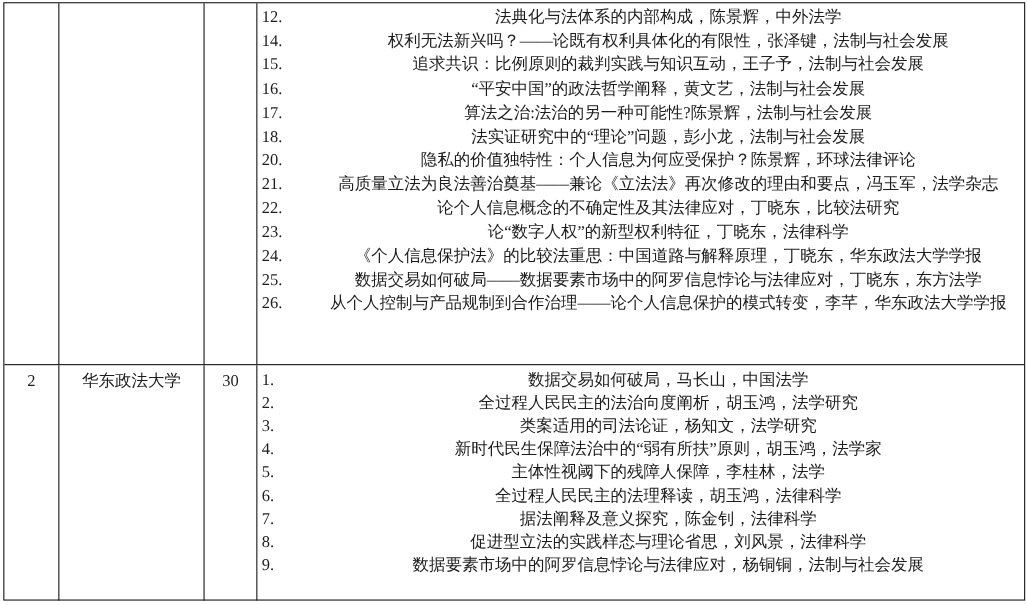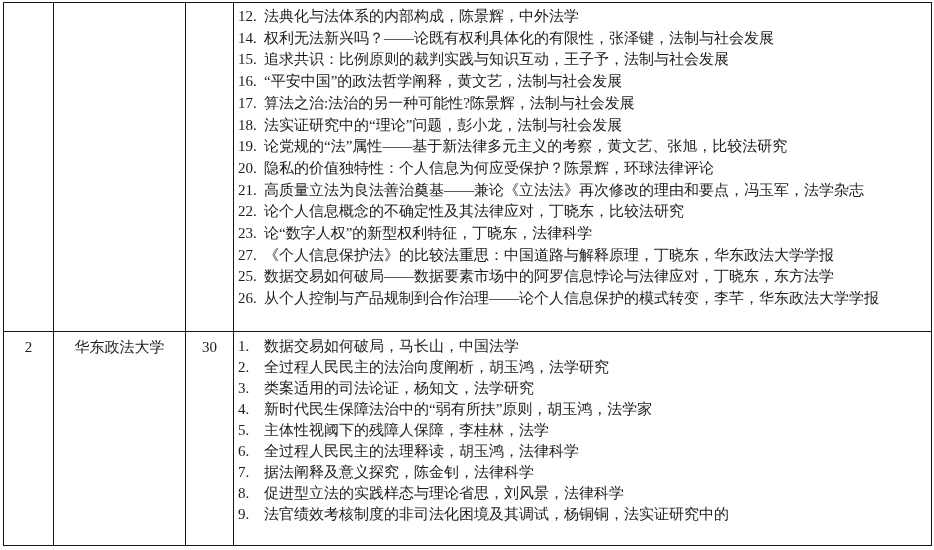--- a/index.html
+++ b/index.html
@@ -36,24 +36,24 @@
   .c-rank  { width: 50px; }
   .c-univ  { width: 132px; }
   .c-count { width: 48px; }
   .c-items {
     flex: 1;
     border-right: none;
     text-align: left;
     padding: 3px 0 0 4px;
   }
   .trow-2 .c-items { padding-top: 4px; }
-  .item { display: flex; font-size: 15px; line-height: 21.7px; white-space: nowrap; }
+  .item { display: flex; font-size: 15px; line-height: 21.7px; white-space: nowrap; gap: 20px; }
   .trow-2 .item { line-height: 21px; }
   .item .no { flex: 0 0 26px; width: 26px; }
-  .item .tx { flex: 1; overflow: hidden; }
+  .item .tx { flex: 1; overflow: hidden; text-align: center; }
 </style>
 </head>
 <body>
 
 <div class="page">
   <div class="tbl">
 
     <div class="trow trow-1">
       <div class="cell c-rank"></div>
       <div class="cell c-univ"></div>
@@ -77,41 +77,37 @@
           </div>
           <div class="item">
             <span class="no">17.</span>
             <span class="tx">算法之治:法治的另一种可能性?陈景辉，法制与社会发展</span>
           </div>
           <div class="item">
             <span class="no">18.</span>
             <span class="tx">法实证研究中的“理论”问题，彭小龙，法制与社会发展</span>
           </div>
           <div class="item">
-            <span class="no">19.</span>
-            <span class="tx">论党规的“法”属性——基于新法律多元主义的考察，黄文艺、张旭，比较法研究</span>
-          </div>
-          <div class="item">
             <span class="no">20.</span>
             <span class="tx">隐私的价值独特性：个人信息为何应受保护？陈景辉，环球法律评论</span>
           </div>
           <div class="item">
             <span class="no">21.</span>
             <span class="tx">高质量立法为良法善治奠基——兼论《立法法》再次修改的理由和要点，冯玉军，法学杂志</span>
           </div>
           <div class="item">
             <span class="no">22.</span>
             <span class="tx">论个人信息概念的不确定性及其法律应对，丁晓东，比较法研究</span>
           </div>
           <div class="item">
             <span class="no">23.</span>
             <span class="tx">论“数字人权”的新型权利特征，丁晓东，法律科学</span>
           </div>
           <div class="item">
-            <span class="no">27.</span>
+            <span class="no">24.</span>
             <span class="tx">《个人信息保护法》的比较法重思：中国道路与解释原理，丁晓东，华东政法大学学报</span>
           </div>
           <div class="item">
             <span class="no">25.</span>
             <span class="tx">数据交易如何破局——数据要素市场中的阿罗信息悖论与法律应对，丁晓东，东方法学</span>
           </div>
           <div class="item">
             <span class="no">26.</span>
             <span class="tx">从个人控制与产品规制到合作治理——论个人信息保护的模式转变，李芊，华东政法大学学报</span>
           </div>
@@ -150,19 +146,19 @@
           <div class="item">
             <span class="no">7.</span>
             <span class="tx">据法阐释及意义探究，陈金钊，法律科学</span>
           </div>
           <div class="item">
             <span class="no">8.</span>
             <span class="tx">促进型立法的实践样态与理论省思，刘风景，法律科学</span>
           </div>
           <div class="item">
             <span class="no">9.</span>
-            <span class="tx">法官绩效考核制度的非司法化困境及其调试，杨铜铜，法实证研究中的</span>
+            <span class="tx">数据要素市场中的阿罗信息悖论与法律应对，杨铜铜，法制与社会发展</span>
           </div>
         </div>
     </div>
 
   </div>
 </div>
 
 </body></html>

